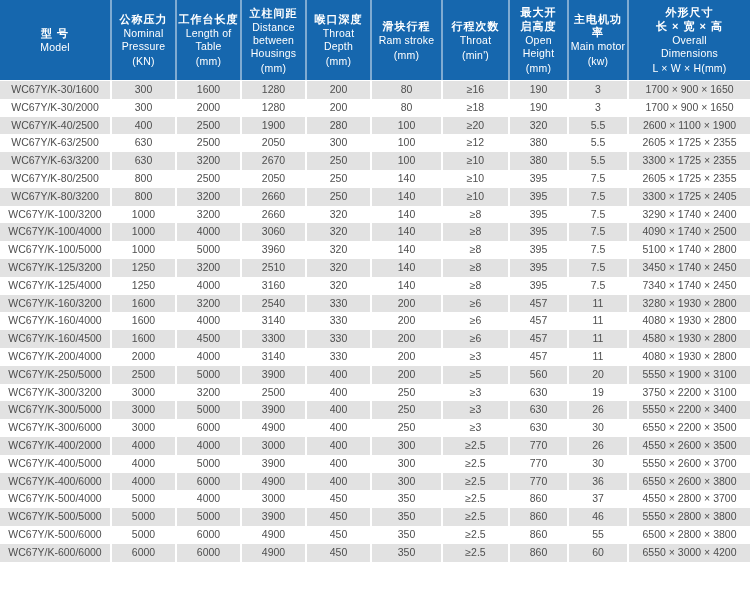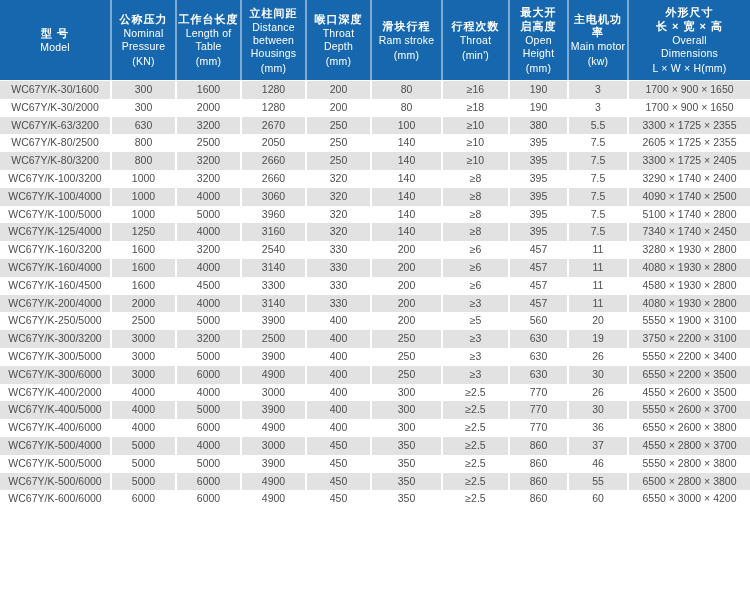--- a/index.html
+++ b/index.html
@@ -160,20 +160,44 @@
           <td>2000</td>
           <td>1280</td>
           <td>200</td>
           <td>80</td>
           <td>≥18</td>
           <td>190</td>
           <td>3</td>
           <td>1700 × 900 × 1650</td>
         </tr>
         <tr>
+          <td>WC67Y/K-40/2500</td>
+          <td>400</td>
+          <td>2500</td>
+          <td>1900</td>
+          <td>280</td>
+          <td>100</td>
+          <td>≥20</td>
+          <td>320</td>
+          <td>5.5</td>
+          <td>2600 × 1100 × 1900</td>
+        </tr>
+        <tr>
+          <td>WC67Y/K-63/2500</td>
+          <td>630</td>
+          <td>2500</td>
+          <td>2050</td>
+          <td>300</td>
+          <td>100</td>
+          <td>≥12</td>
+          <td>380</td>
+          <td>5.5</td>
+          <td>2605 × 1725 × 2355</td>
+        </tr>
+        <tr>
           <td>WC67Y/K-63/3200</td>
           <td>630</td>
           <td>3200</td>
           <td>2670</td>
           <td>250</td>
           <td>100</td>
           <td>≥10</td>
           <td>380</td>
           <td>5.5</td>
           <td>3300 × 1725 × 2355</td>
@@ -230,20 +254,32 @@
           <td>WC67Y/K-100/5000</td>
           <td>1000</td>
           <td>5000</td>
           <td>3960</td>
           <td>320</td>
           <td>140</td>
           <td>≥8</td>
           <td>395</td>
           <td>7.5</td>
           <td>5100 × 1740 × 2800</td>
+        </tr>
+        <tr>
+          <td>WC67Y/K-125/3200</td>
+          <td>1250</td>
+          <td>3200</td>
+          <td>2510</td>
+          <td>320</td>
+          <td>140</td>
+          <td>≥8</td>
+          <td>395</td>
+          <td>7.5</td>
+          <td>3450 × 1740 × 2450</td>
         </tr>
         <tr>
           <td>WC67Y/K-125/4000</td>
           <td>1250</td>
           <td>4000</td>
           <td>3160</td>
           <td>320</td>
           <td>140</td>
           <td>≥8</td>
           <td>395</td>

